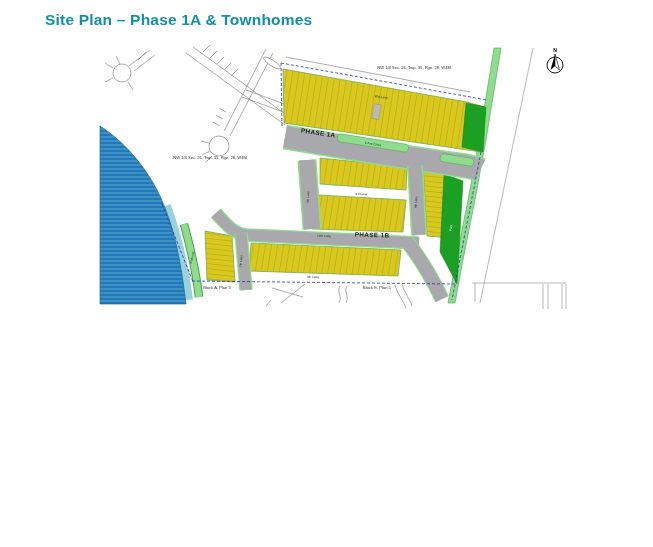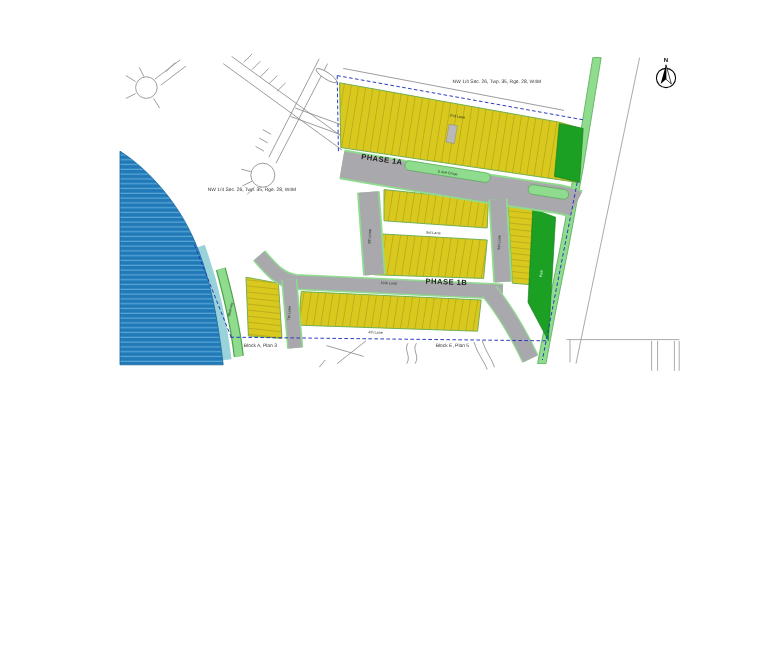--- a/index.html
+++ b/index.html
@@ -30,20 +30,21 @@
   .lbl-s{font-size:4.1px;}
   .lbl-m{font-size:6.3px;font-weight:bold;fill:#222;letter-spacing:.4px;}
   .lbl-n{font-size:5px;font-weight:bold;fill:#000;}
   .lbl-park{font-size:3px;fill:#eaffea;}
   .graylot{fill:#b9b9b9;stroke:#888;stroke-width:.4;}
 </style>
 </head>
 <body>
 
 <div class="stage">
+  <h1 class="title">Site Plan – Phase 1A &amp; Townhomes</h1>
 
   <svg viewBox="0 0 653 547" width="653" height="547">
     <defs>
       <pattern id="lotV" patternUnits="userSpaceOnUse" width="6" height="400" patternTransform="rotate(9)">
         <rect class="p-lot-bg" width="6" height="400"></rect>
         <line class="p-lot-line" x1="0" y1="0" x2="0" y2="400"></line>
       </pattern>
       <pattern id="lotH" patternUnits="userSpaceOnUse" width="400" height="5" patternTransform="rotate(6)">
         <rect class="p-lot-bg" width="400" height="5"></rect>
         <line class="p-lot-line" x1="0" y1="0" x2="400" y2="0"></line>

